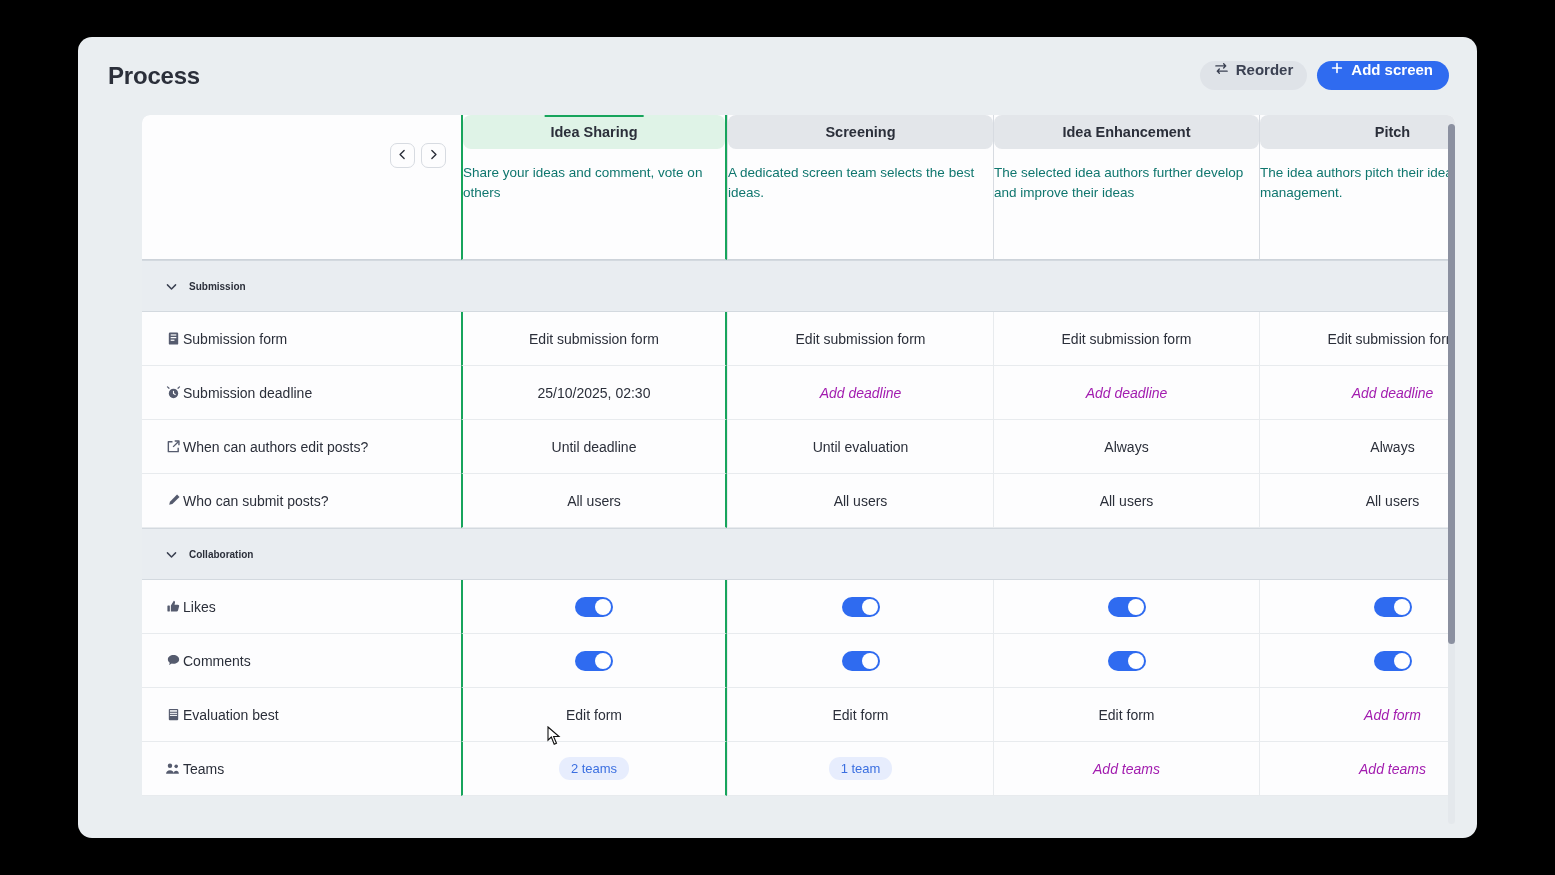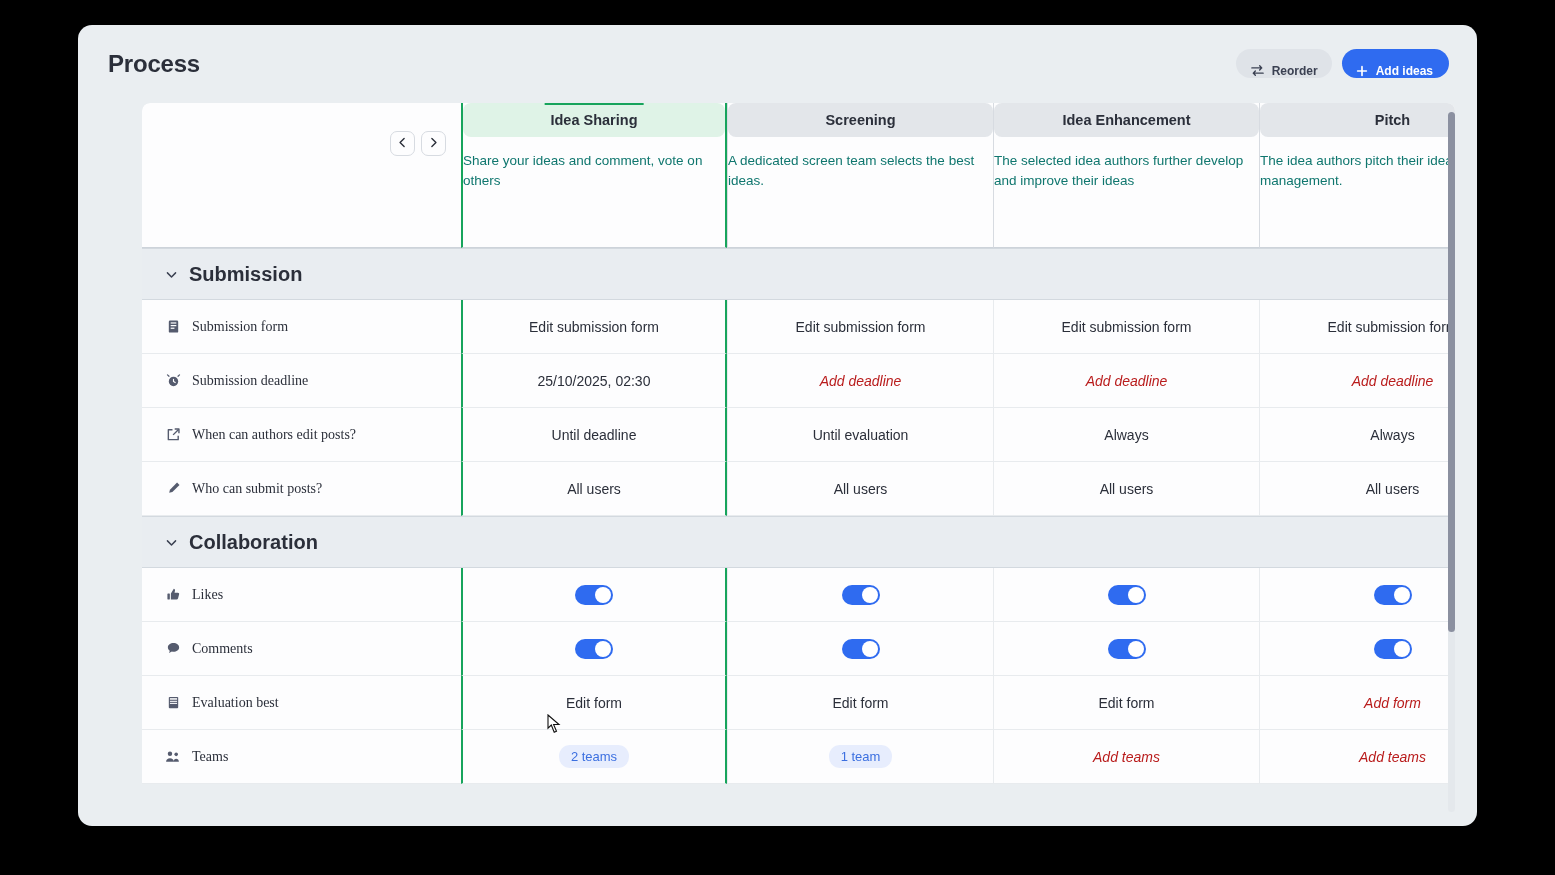--- a/index.html
+++ b/index.html
@@ -8,21 +8,21 @@
     width: 1555px;
     height: 875px;
     background: #000000;
     font-family: "Liberation Sans", sans-serif;
     overflow: hidden;
   }
 
   #app {
     position: absolute;
     left: 78px;
-    top: 25px;
+    top: 37px;
     width: 1399px;
     height: 801px;
     background: #eaeef1;
     border-radius: 14px 14px 14px 14px;
     overflow: hidden;
   }
 
   
   .page-header {
     position: relative;
@@ -40,26 +40,26 @@
   .header-actions {
     position: absolute;
     right: 28px;
     top: 24px;
     display: flex;
     align-items: center;
     gap: 10px;
   }
   .btn {
     display: inline-flex;
-    align-items: flex-end;
+    align-items: flex-start;
     gap: 7px;
     height: 29px;
     padding: 0 14px;
     border-radius: 15px;
-    font-size: 12px;
+    font-size: 15px;
     font-weight: bold;
     border: none;
     cursor: pointer;
     white-space: nowrap;
   }
   .btn-reorder {
     background: #dfe3e8;
     color: #3b4152;
   }
   .btn-add {
@@ -169,56 +169,55 @@
     border-bottom: 1px solid #d3d9df;
     border-top: 1px solid #d3d9df;
   }
   .section-inner {
     display: flex;
     align-items: center;
     gap: 11px;
     padding-left: 23px;
   }
   .section-title {
-    font-size: 20px;
+    font-size: 10px;
     font-weight: bold;
     color: #2b2f3a;
   }
   .chev { color: #3b4152; display: inline-flex; }
 
   
   .data-row td {
     background: #fdfdfe;
     height: 54px;
     padding: 0;
     border-bottom: 1px solid #e8ebee;
     vertical-align: middle;
   }
   .row-label {
     display: flex;
     align-items: center;
-    gap: 11px;
+    gap: 2px;
     padding-left: 23px;
     font-size: 14px;
     color: #2b2f3a;
-    font-family: Liberation Serif, serif;
   }
   .row-ico { color: #555b6e; display: inline-flex; width: 16px; justify-content: center; }
   .cell {
     border-left: 1px solid #e8ebee;
     text-align: center;
     font-size: 14px;
     color: #2b2f3a;
   }
   .cell.active-col {
     border-left: 2px solid #17a45c;
     border-right: 2px solid #17a45c;
   }
   .cell .txt { cursor: pointer; }
-  .placeholder { font-style: italic; color: #b91c1c; cursor: pointer; }
+  .placeholder { font-style: italic; color: #a21caf; cursor: pointer; }
   .team-pill {
     display: inline-block;
     background: #e7edfd;
     color: #3b6fe0;
     font-size: 13px;
     border-radius: 11px;
     padding: 4px 12px;
     cursor: pointer;
   }
 
@@ -284,21 +283,21 @@
           </svg>
         </span>
         <span>Reorder</span>
       </button>
       <button class="btn btn-add">
         <span class="icon">
           <svg width="14" height="14" viewBox="0 0 16 16" fill="none" stroke="#ffffff" stroke-width="1.9" stroke-linecap="round">
             <path d="M8 3v10M3 8h10"></path>
           </svg>
         </span>
-        <span>Add ideas</span>
+        <span>Add screen</span>
       </button>
     </div>
   </div>
 
   <div class="table-wrap">
     <div class="table-scroll">
       <table class="table">
         <colgroup>
           <col class="c-label">
           <col class="c-stage">

